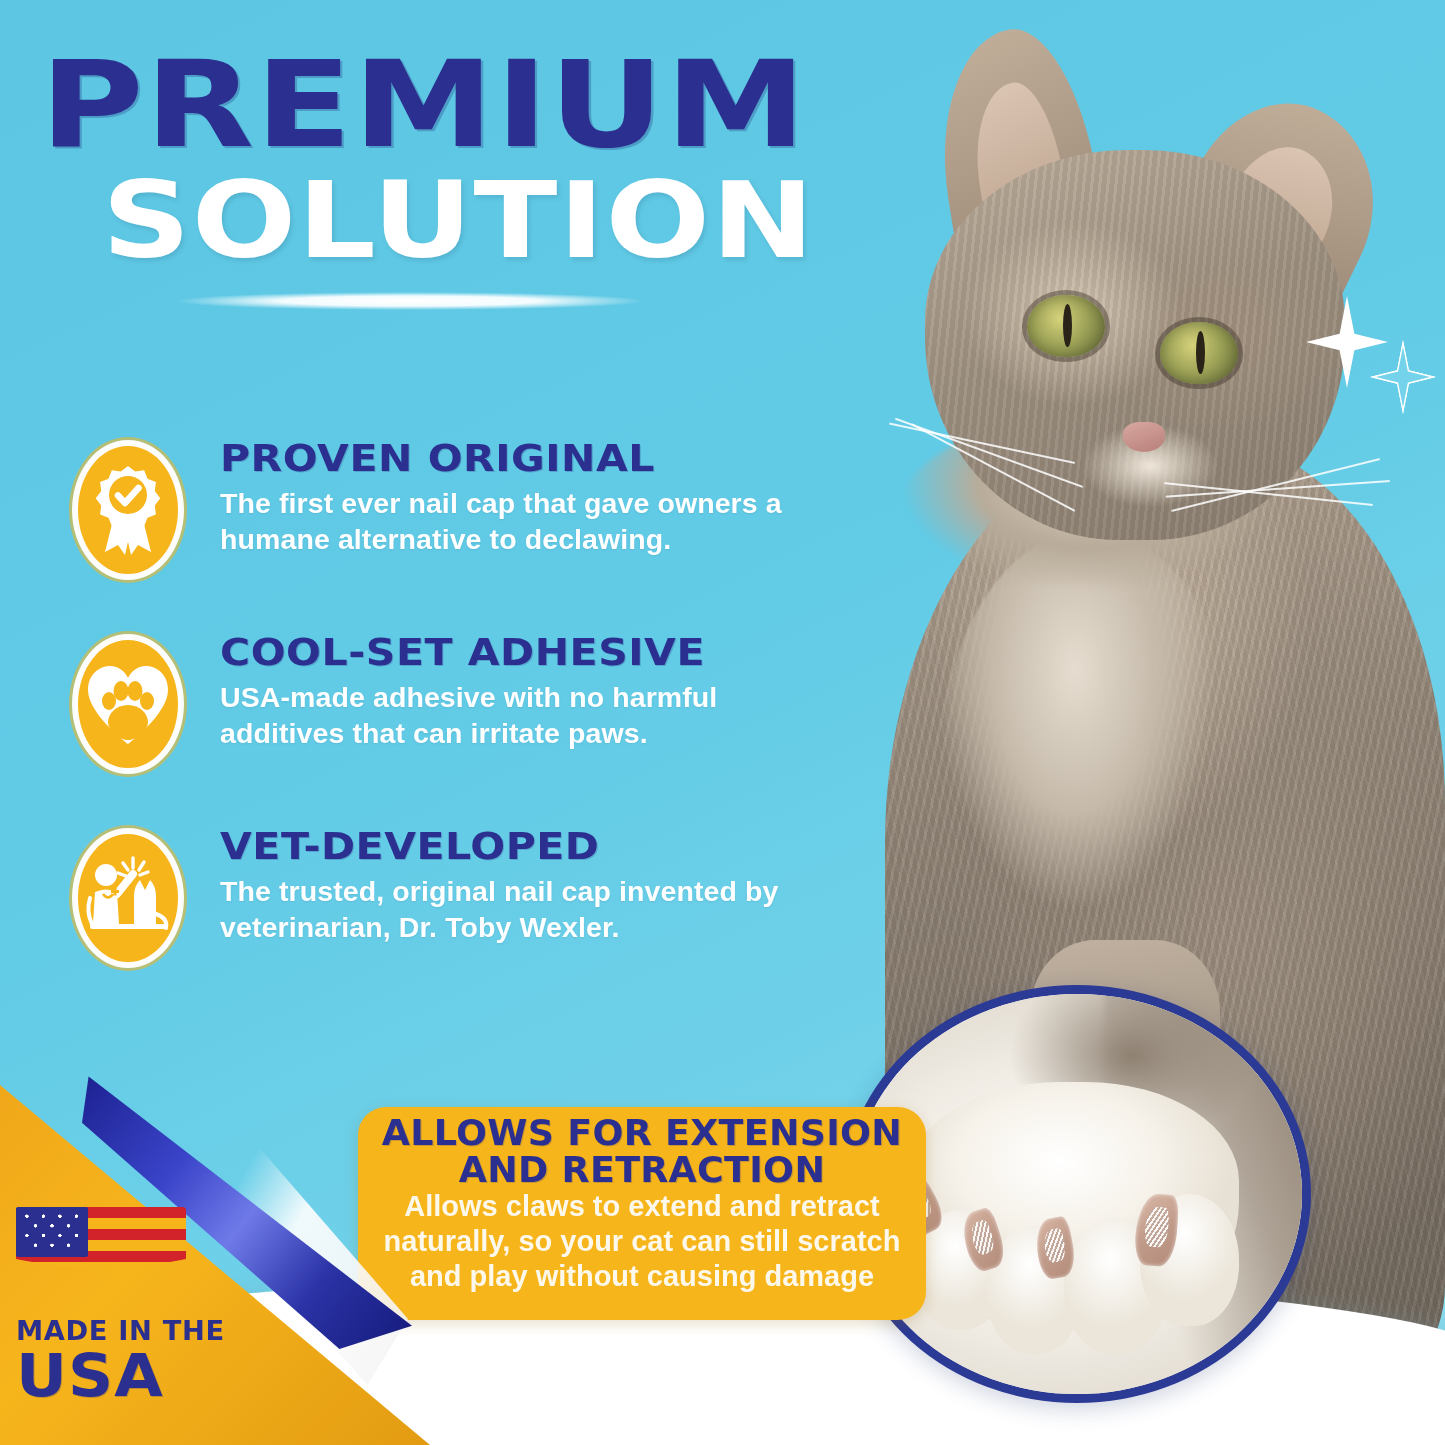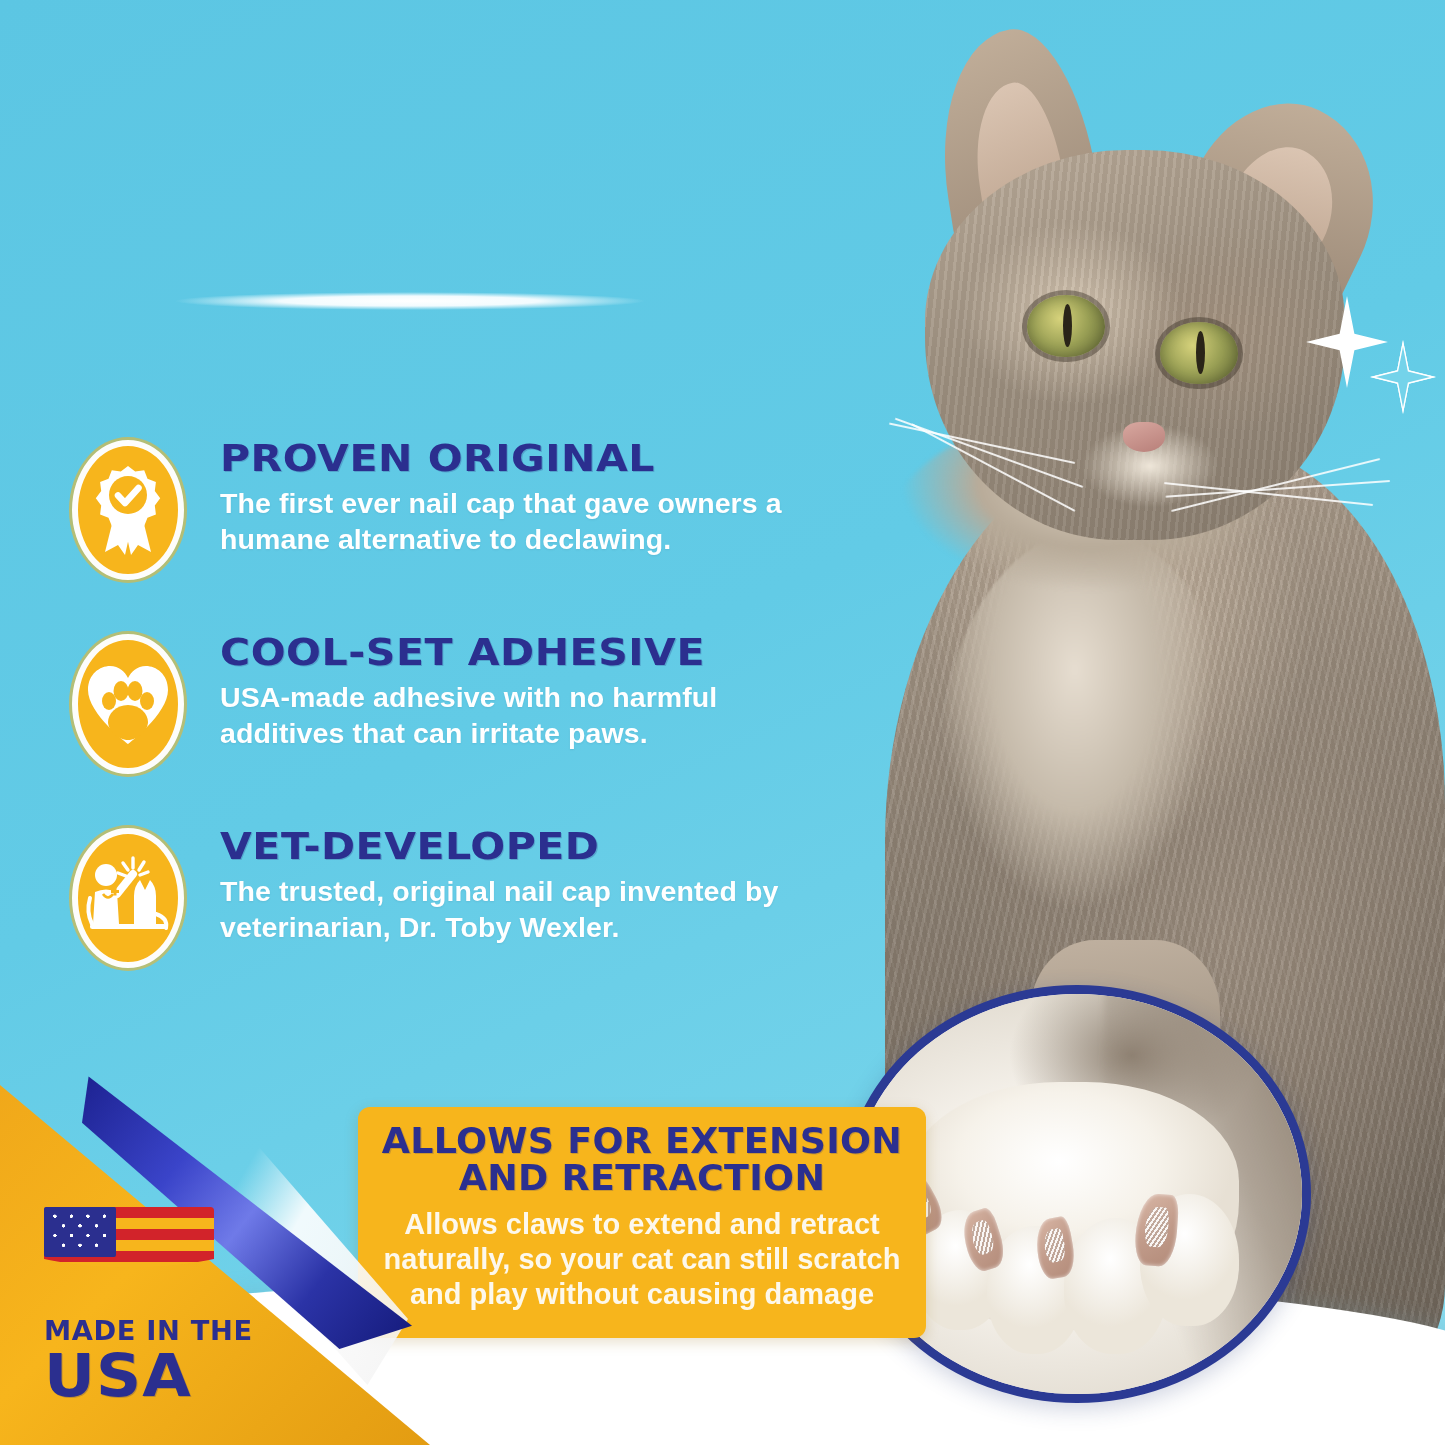--- a/index.html
+++ b/index.html
@@ -178,30 +178,30 @@
     box-shadow:inset 0 0 4px rgba(255,255,255,.7);}
   .claw::after{content:"";position:absolute;inset:18% 22% 26% 22%;border-radius:inherit;
     background:repeating-linear-gradient(120deg, rgba(255,255,255,.9) 0 2px, rgba(190,175,165,.55) 2px 4px);}
   .fur-edge{position:absolute;right:-2%;top:-4%;width:46%;height:108%;
     background:linear-gradient(250deg, #8d7f70 0%, rgba(141,127,112,.65) 38%, rgba(141,127,112,0) 72%);
     filter:blur(3px);}
 
   
   .callout{
     position:absolute;left:358px;top:1107px;width:520px;
-    background:#f7b51c;border-radius:12px;padding:16px 24px 26px;
+    background:#f7b51c;border-radius:28px;padding:8px 24px 26px;
     box-shadow:0 4px 14px rgba(150,110,20,.22);
   }
   .callout-title{
     font-family:"DejaVu Sans",sans-serif;font-weight:700;font-size:35px;line-height:1.06;
     color:#2b2f8f;text-align:center;letter-spacing:.3px;transform:scaleX(1.04);
     text-shadow:1px 1px 0 rgba(30,34,120,.2);
   }
   .callout-body{
-    margin-top:10px;font-size:29px;line-height:1.2;font-weight:700;color:#fdf8ec;
+    font-size:29px;line-height:1.2;font-weight:700;color:#fdf8ec;
     text-align:center;font-family:"Liberation Sans",sans-serif;
   }
 
   
   .peel-base{
     position:absolute;left:0;bottom:0;width:430px;height:360px;
     background:linear-gradient(135deg,#f0a81a 0%,#f7b51c 40%,#e39c12 100%);
     clip-path:polygon(0 0, 100% 100%, 0 100%);
   }
   .peel-curl{
@@ -210,21 +210,21 @@
     clip-path:polygon(2% 6%, 100% 92%, 78% 100%, 0 22%);
     border-radius:0 0 0 40%;
     filter:blur(.2px);
   }
   .peel-curl2{
     position:absolute;left:118px;bottom:60px;width:290px;height:300px;
     background:linear-gradient(120deg, rgba(255,255,255,0) 38%, #ffffff 56%, #f3f3f3 100%);
     clip-path:polygon(30% 0%, 100% 78%, 86% 100%, 18% 26%);
     opacity:.9;
   }
-  .usa{position:absolute;left:44px;bottom:38px;width:230px;}
+  .usa{position:absolute;left:16px;bottom:38px;width:230px;}
   .flag{width:170px;height:95px;position:relative;}
   .flag .stripes{position:absolute;inset:0;
     background:repeating-linear-gradient(180deg,#d2232a 0 11px, #f7b51c 11px 22px);
     border-radius:3px;
     -webkit-mask-image:radial-gradient(ellipse 140% 90% at 50% 0%, #000 70%, transparent 71%);
     mask-image:radial-gradient(ellipse 140% 90% at 50% 0%, #000 70%, transparent 71%);}
   .flag .canton{position:absolute;left:0;top:0;width:72px;height:50px;background:#2b2f8f;border-radius:2px;}
   .flag .canton::after{content:"";position:absolute;inset:3px;
     background:
       radial-gradient(circle at 12% 14%, #fff 1.6px, transparent 1.8px),
@@ -276,20 +276,24 @@
   <div class="floor"></div>
 
   <div class="sparkle" style="left:1306px;top:296px;width:82px;height:92px;">
     <div class="star"></div>
   </div>
   <div class="sparkle outline" style="left:1370px;top:340px;width:66px;height:74px;">
     <div class="star"></div>
     <div class="inner"></div>
   </div>
 
+  <div class="headline">
+    <div class="h-premium">PREMIUM</div>
+    <div class="h-solution">SOLUTION</div>
+  </div>
   <div class="swoosh"></div>
 
   <div class="features">
 
     <div class="feature">
       <div class="f-icon">
         <div class="disc"></div>
         <svg width="86" height="96" viewBox="0 0 86 96" aria-hidden="true">
           <path d="M28 58 L20 90 L33 83 L40 93 L47 62 Z" fill="#fff"></path>
           <path d="M58 58 L66 90 L53 83 L46 93 L39 62 Z" fill="#fff"></path>

